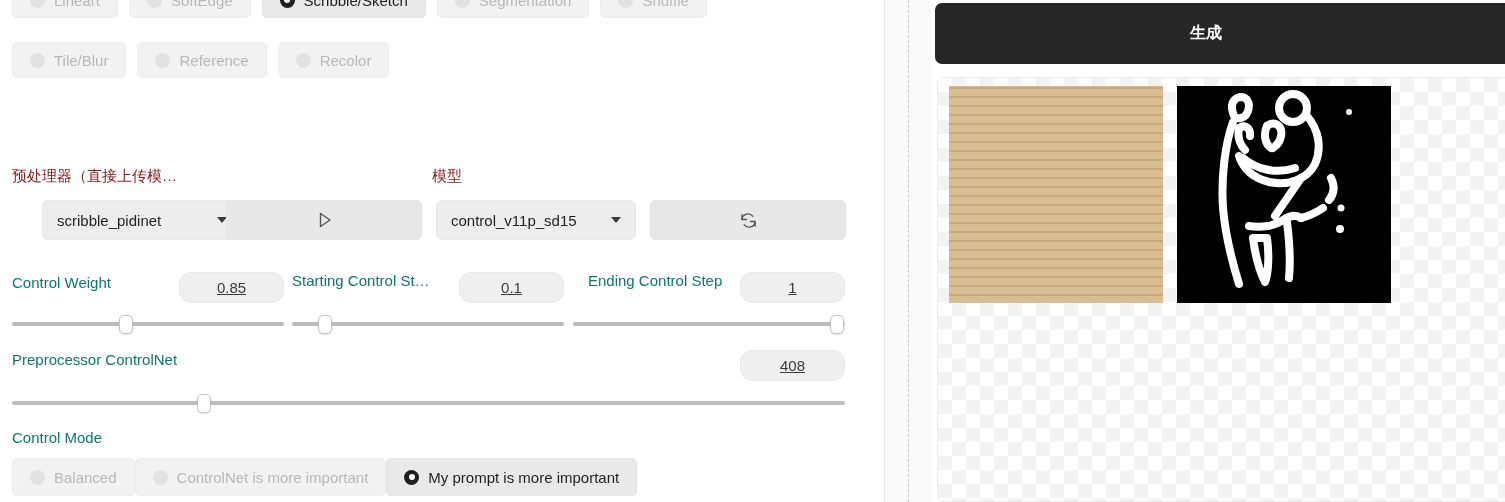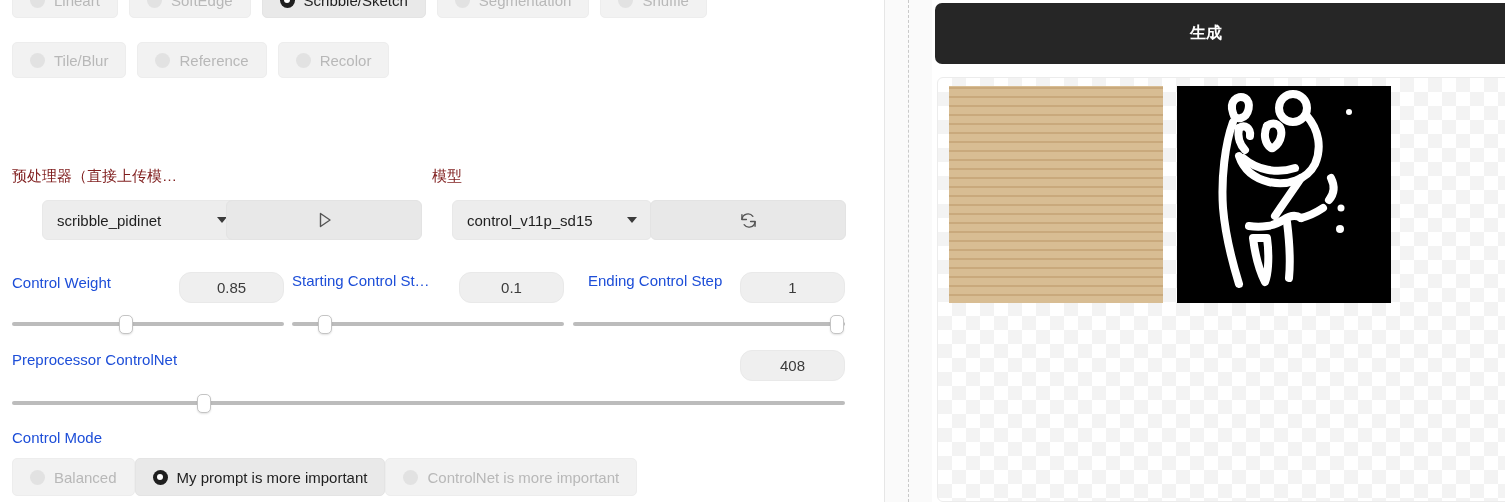--- a/index.html
+++ b/index.html
@@ -94,21 +94,21 @@
     border: 1px solid #e8e8e8;
     display: flex;
     align-items: center;
     justify-content: space-between;
     padding: 0 14px;
     font-size: 15px;
     color: #1f1f1f;
     cursor: pointer;
   }
   #dd-preproc { left: 12px; top: 200px; width: 200px; margin-left: 30px; }
-  #dd-model   { left: 436px; top: 200px; width: 200px; margin-left: 16px; }
+  #dd-model   { left: 436px; top: 200px; width: 200px; }
   .caret {
     width: 0; height: 0;
     border-left: 5px solid transparent;
     border-right: 5px solid transparent;
     border-top: 6px solid #3b3b3b;
     margin-left: 8px;
     flex: 0 0 auto;
   }
 
   .icon-button {
@@ -122,21 +122,21 @@
     justify-content: center;
     cursor: pointer;
   }
   #btn-run     { left: 226px; top: 200px; width: 196px; }
   #btn-refresh { left: 650px; top: 200px; width: 196px; }
 
   
   .slider-label {
     position: absolute;
     font-size: 15px;
-    color: #1d4ed8;
+    color: #0f766e;
     white-space: nowrap;
     overflow: hidden;
     text-overflow: ellipsis;
   }
   #sl-lbl-weight   { left: 12px;  top: 274px; }
   #sl-lbl-start    { left: 292px; top: 272px; max-width: 170px; }
   #sl-lbl-end      { left: 588px; top: 272px; }
   #sl-lbl-res      { left: 12px;  top: 351px; }
   #sl-lbl-cmode    { left: 12px;  top: 429px; }
 
@@ -145,20 +145,21 @@
     height: 31px;
     border-radius: 12px;
     background: #efefef;
     border: 1px solid #e9e9e9;
     display: flex;
     align-items: center;
     justify-content: center;
     font-size: 15px;
     color: #3b3b3b;
     cursor: text;
+    text-decoration: underline;
   }
   #num-weight { left: 179px; top: 272px; width: 105px; }
   #num-start  { left: 459px; top: 272px; width: 105px; text-align: center; }
   #num-end    { left: 740px; top: 272px; width: 105px; }
   #num-res    { left: 740px; top: 350px; width: 105px; }
 
   .slider {
     position: absolute;
     height: 18px;
     cursor: pointer;
@@ -371,27 +372,27 @@
       <div class="track"></div>
       <div class="thumb" style="left:23%"></div>
     </div>
 
     <div class="slider-label" id="sl-lbl-cmode">Control Mode</div>
     <div id="cmode-row">
       <div class="radio-pill">
         <span class="radio-dot"></span>
         <span>Balanced</span>
       </div>
+      <div class="radio-pill">
+        <span class="radio-dot"></span>
+        <span>ControlNet is more important</span>
+      </div>
       <div class="radio-pill selected">
         <span class="radio-dot"></span>
         <span>My prompt is more important</span>
-      </div>
-      <div class="radio-pill">
-        <span class="radio-dot"></span>
-        <span>ControlNet is more important</span>
       </div>
     </div>
   </div>
 
   <div id="gutter"></div>
   <div id="divider-solid"></div>
   <div id="divider-dashed"></div>
 
   <div id="right-panel">
 

